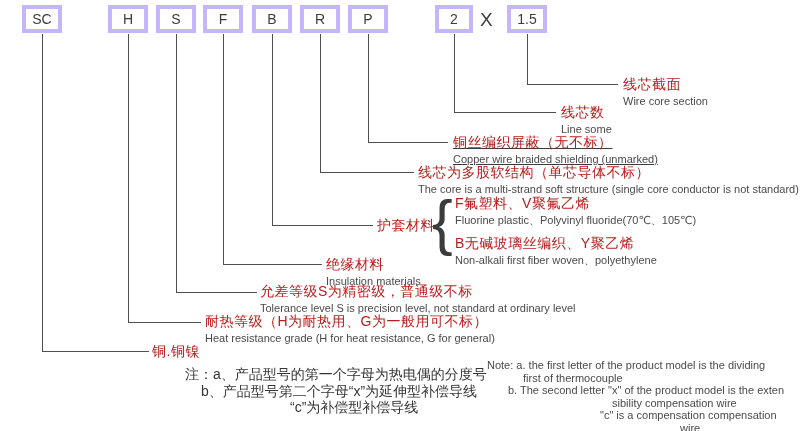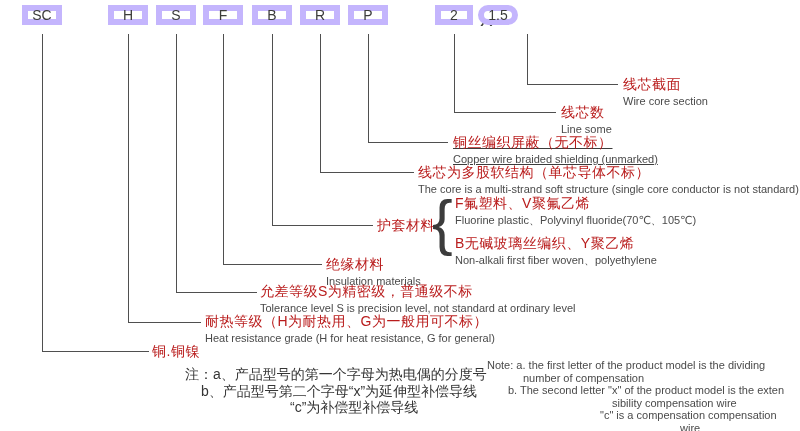--- a/index.html
+++ b/index.html
@@ -2,22 +2,22 @@
 <html><head>
 <meta charset="utf-8">
 <style>
   html,body{margin:0;padding:0;background:#ffffff;}
   #stage{
     position:relative;width:800px;height:431px;background:#ffffff;overflow:hidden;
     font-family:"Liberation Sans","DejaVu Sans",sans-serif;color:#3c3c3c;
   }
   #wires{position:absolute;left:0;top:0;width:800px;height:431px;}
   .box{
-    position:absolute;top:5px;height:20px;box-sizing:border-box;
-    border:6px solid #c4b5fd;display:flex;align-items:center;justify-content:center;
+    position:absolute;top:5px;height:28px;box-sizing:border-box;
+    border:4px solid #c4b5fd;display:flex;align-items:center;justify-content:center;
     font-size:14px;color:#3c3c3c;background:#ffffff;
   }
   .xsep{position:absolute;top:9px;font-size:19px;color:#3c3c3c;}
   .label{position:absolute;white-space:nowrap;}
   .zh{font-size:14px;color:#b91c1c;letter-spacing:0.5px;line-height:17px;}
   .en{font-size:11px;color:#4a4a4a;line-height:12px;margin-top:2px;letter-spacing:0;}
   .brace{
     position:absolute;font-size:62px;line-height:60px;font-weight:300;
     color:#3c3c3c;font-family:"Liberation Sans","DejaVu Sans",sans-serif;
   }
@@ -53,21 +53,21 @@
 
   <div class="box" style="left:22px;width:40px;">SC</div>
   <div class="box" style="left:108px;width:40px;">H</div>
   <div class="box" style="left:156px;width:40px;">S</div>
   <div class="box" style="left:203px;width:40px;">F</div>
   <div class="box" style="left:252px;width:40px;">B</div>
   <div class="box" style="left:300px;width:40px;">R</div>
   <div class="box" style="left:348px;width:40px;">P</div>
   <div class="box" style="left:435px;width:38px;">2</div>
   <div class="xsep" style="left:480px;">X</div>
-  <div class="box" style="left:478px;width:40px;border-radius:12px;">1.5</div>
+  <div class="box" style="left:507px;width:40px;">1.5</div>
 
   <div class="label" style="left:623px;top:76px;">
     <div class="zh">线芯截面</div>
     <div class="en">Wire core section</div>
   </div>
 
   <div class="label" style="left:561px;top:104px;">
     <div class="zh">线芯数</div>
     <div class="en">Line some</div>
   </div>
@@ -117,20 +117,20 @@
   </div>
 
   <div class="notes-zh" style="left:185px;top:366px;">
     <div class="l1">注：a、产品型号的第一个字母为热电偶的分度号</div>
     <div class="l2">b、产品型号第二个字母“x”为延伸型补偿导线</div>
     <div class="l3">“c”为补偿型补偿导线</div>
   </div>
 
   <div class="notes-en" style="left:487px;top:359px;">
     <div class="l1">Note: a. the first letter of the product model is the dividing</div>
-    <div class="l2">number of compensation</div>
+    <div class="l2">first of thermocouple</div>
     <div class="l3">b. The second letter "x" of the product model is the exten</div>
     <div class="l4">sibility compensation wire</div>
     <div class="l5">"c" is a compensation compensation</div>
     <div class="l6">wire</div>
   </div>
 
 </div>
 
 </body></html>

